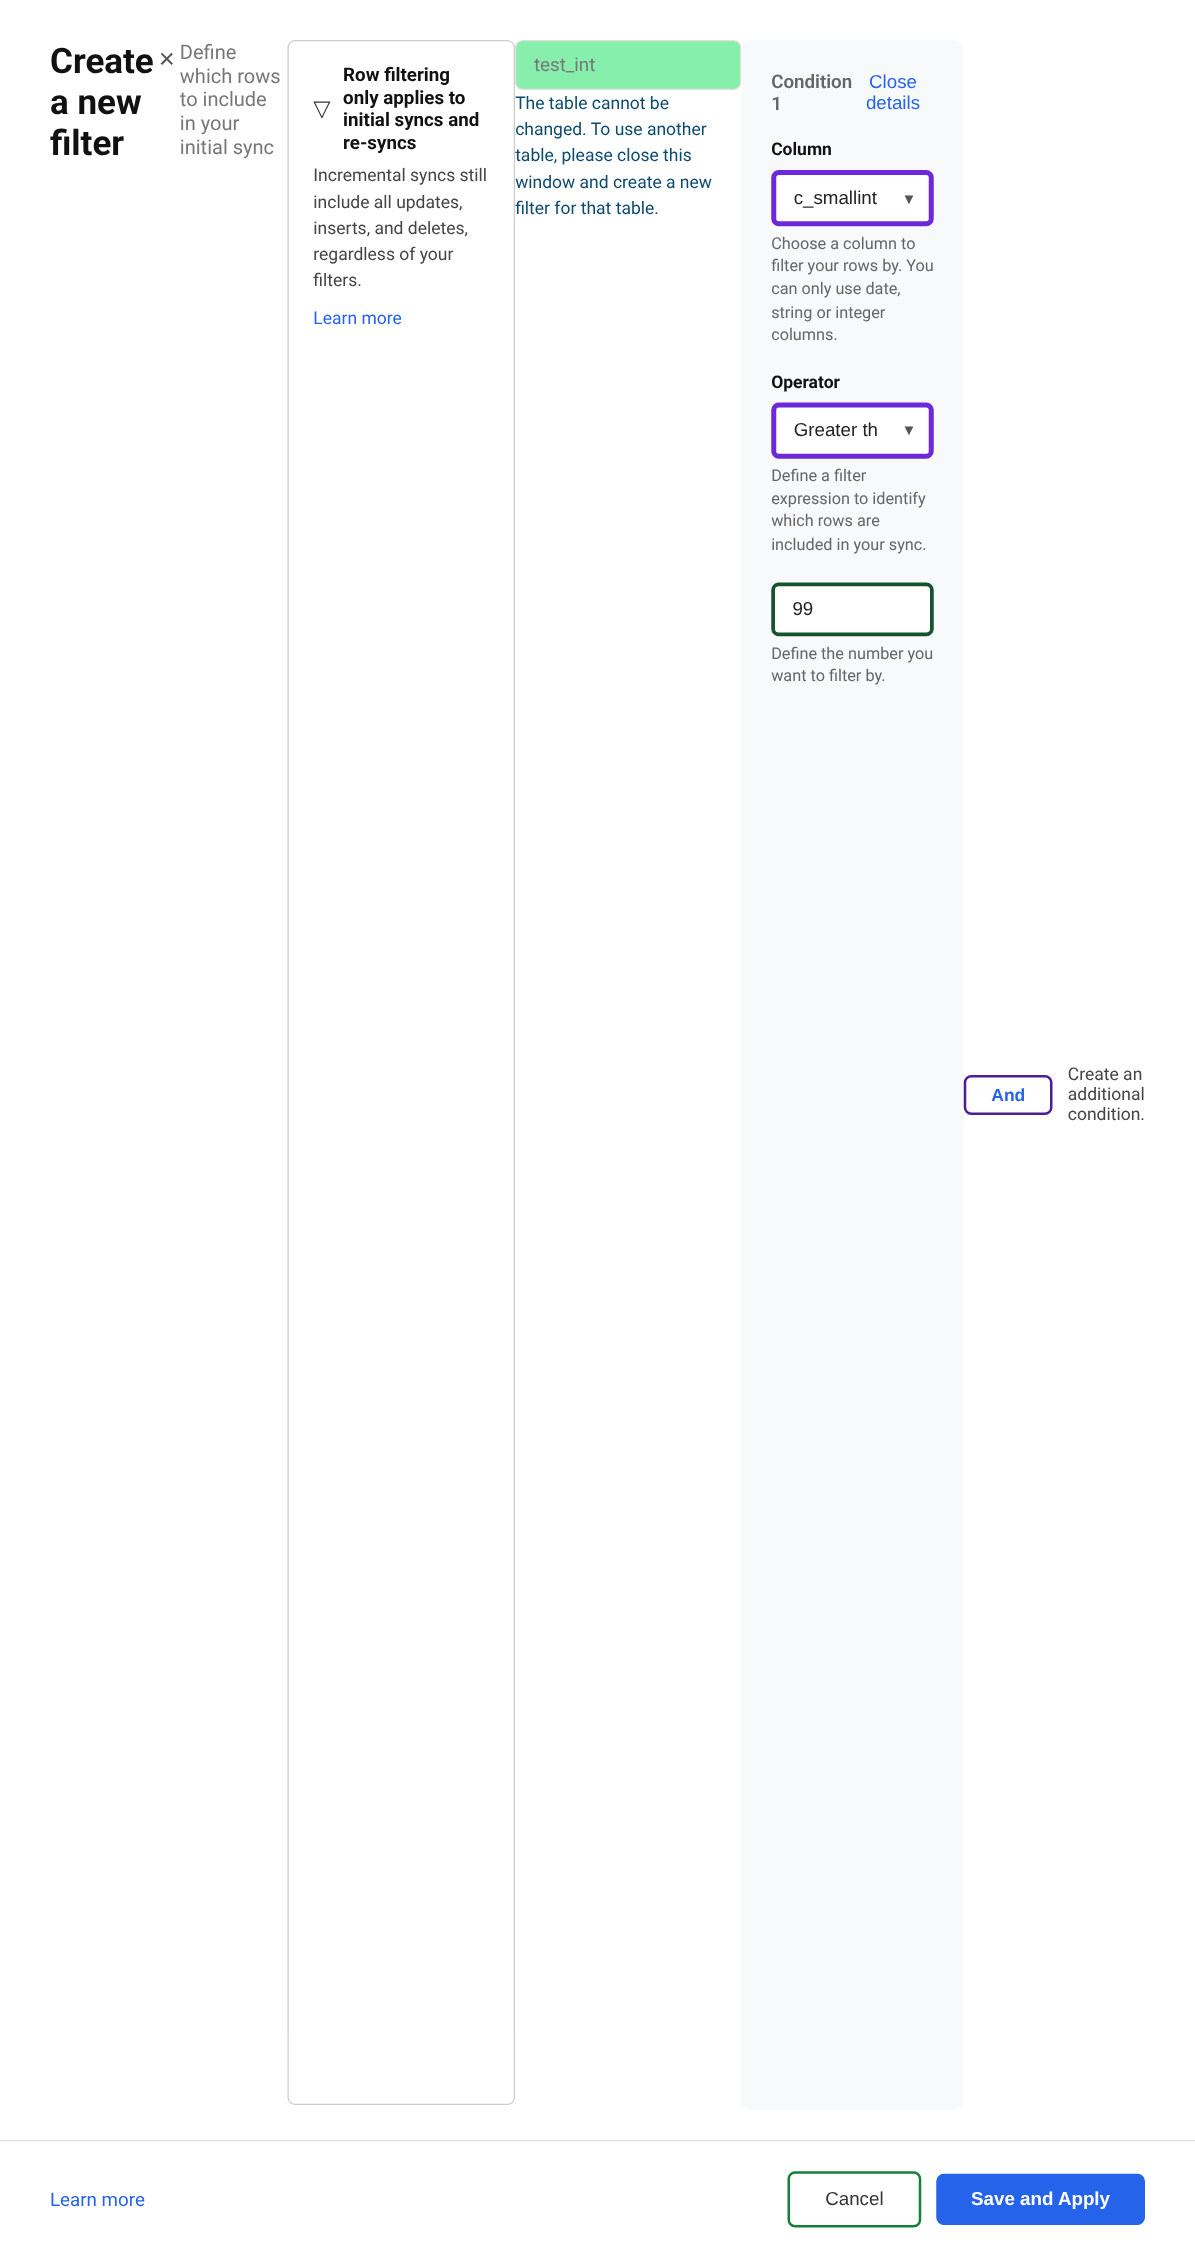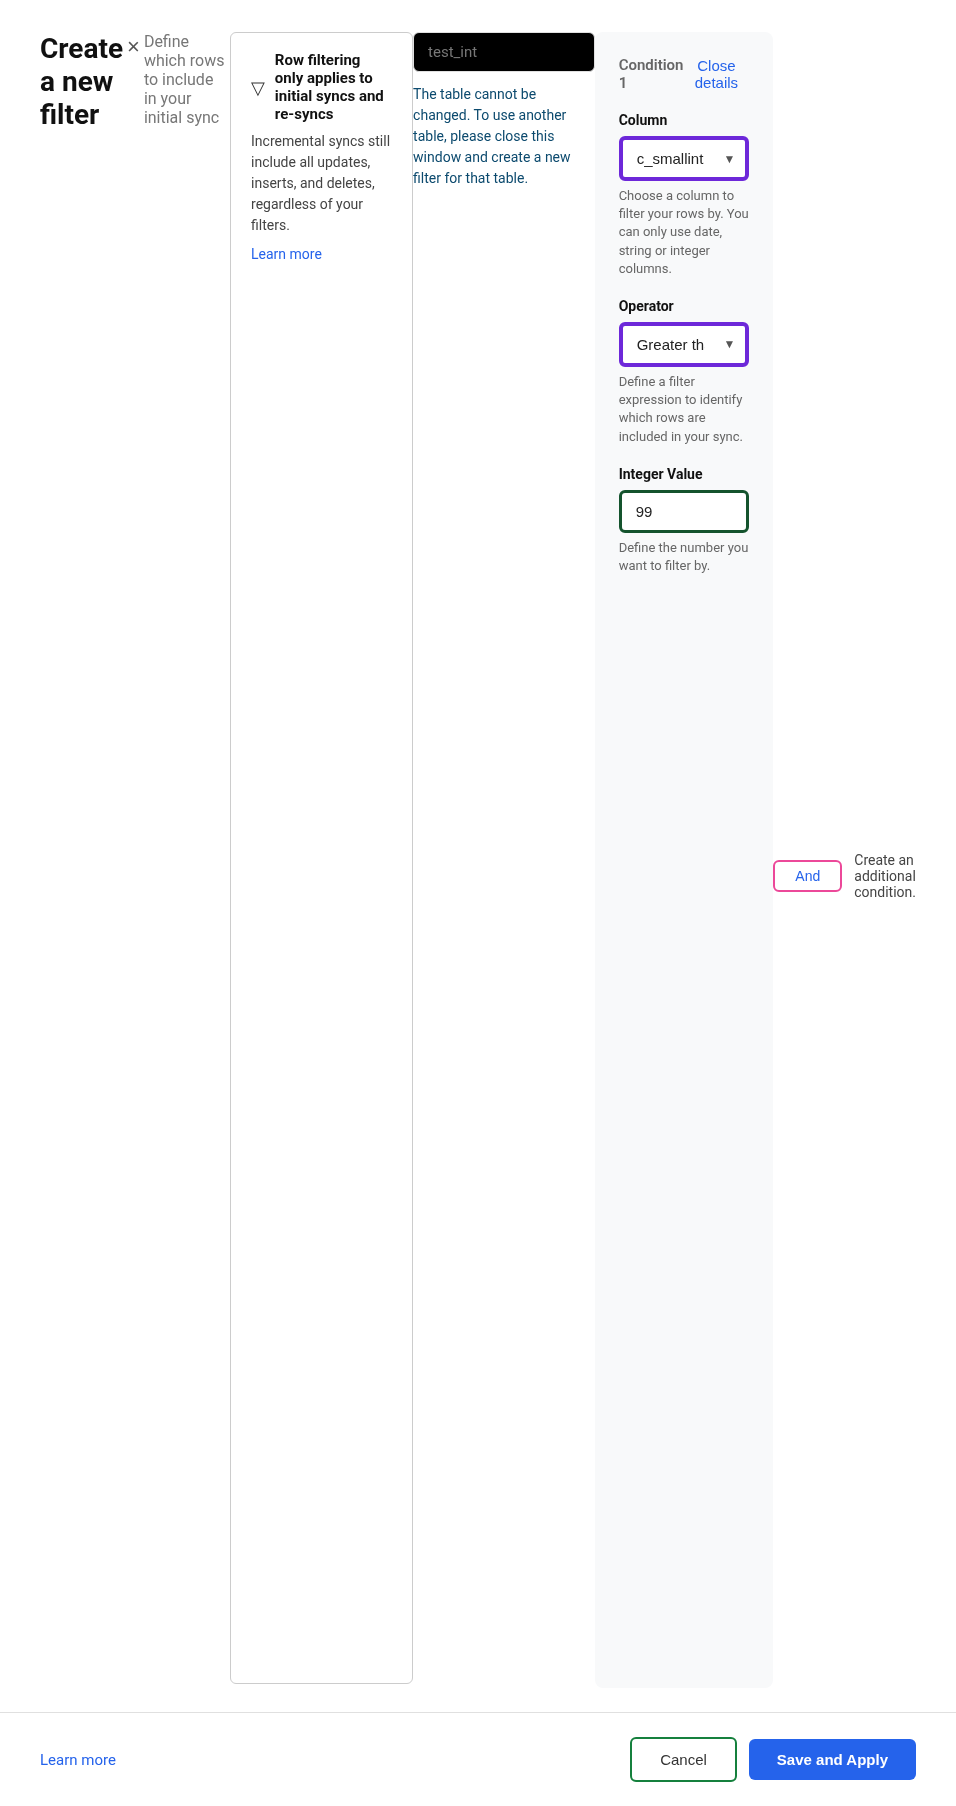--- a/index.html
+++ b/index.html
@@ -102,24 +102,24 @@
       font-weight: 700;
       color: #111;
       margin-bottom: 8px;
     }
 
     .table-input {
       width: 100%;
       padding: 10px 14px;
       font-size: 15px;
       color: #777;
-      background: #000000;
+      background: #86efac;
       border: 1px solid #e0e0e0;
       border-radius: 6px;
-      margin-bottom: 12px;
+      margin-bottom: 1px;
     }
 
     .table-note {
       font-size: 14px;
       color: #0c4a6e;
       line-height: 1.5;
       margin-bottom: 28px;
     }
 
     .condition-card {
@@ -211,24 +211,24 @@
     .and-row {
       display: flex;
       align-items: center;
       gap: 12px;
       margin-top: 8px;
     }
 
     .and-btn {
       padding: 6px 20px;
       font-size: 14px;
-      font-weight: 400;
+      font-weight: 700;
       color: #2563eb;
       background: #fff;
-      border: 2px solid #ec4899;
+      border: 2px solid #4c1d95;
       border-radius: 6px;
       cursor: pointer;
     }
 
     .and-label {
       font-size: 14px;
       color: #444;
     }
 
     .footer {
@@ -330,21 +330,20 @@
           <option>Not equal to</option>
           <option>Greater than or equal</option>
           <option>Less than or equal</option>
         </select>
         <span class="select-arrow">▼</span>
       </div>
       <p class="field-hint">Define a filter expression to identify which rows are included in your sync.</p>
     </div>
 
     <div class="sub-field">
-      <div class="sub-field-label">Integer Value</div>
       <input type="text" class="text-input" value="99" style="">
       <p class="field-hint">Define the number you want to filter by.</p>
     </div>
   </div>
 
   <div class="and-row">
     <button class="and-btn">And</button>
     <span class="and-label">Create an additional condition.</span>
   </div>
 

